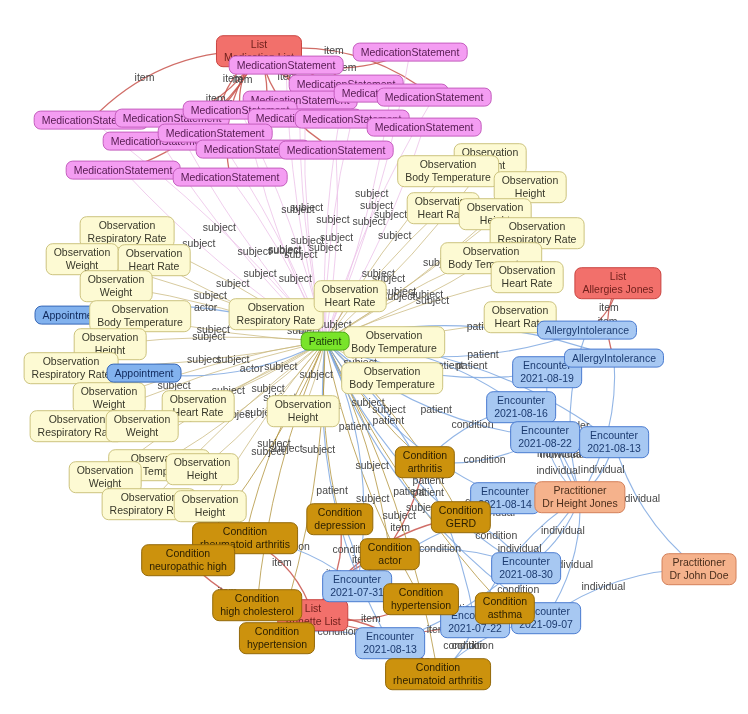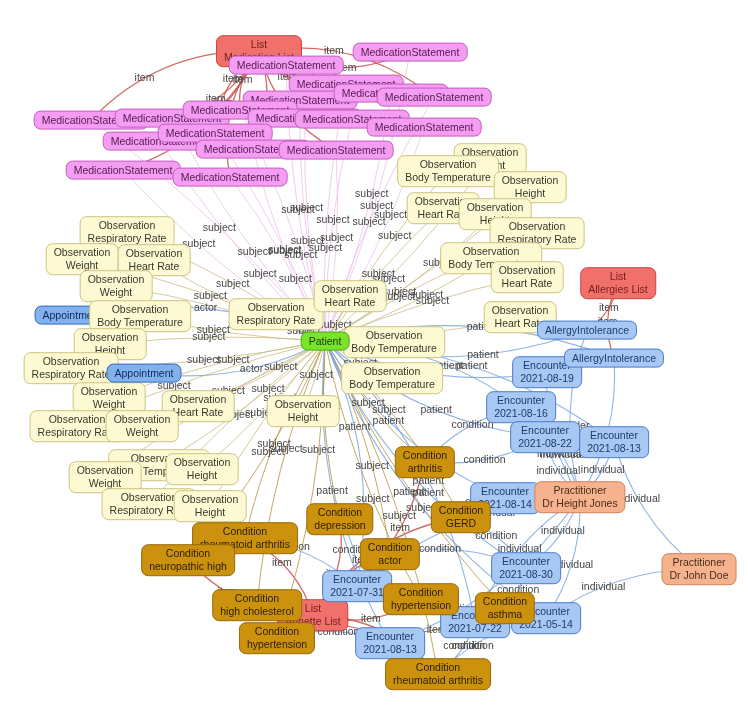--- a/index.html
+++ b/index.html
@@ -304,21 +304,21 @@
         <text x="251.474464" y="371.549312" class="edge-label">actor</text>
       </g>
     </svg>
   <div id="nodes">
       <div class="node" style="left: 259px; top: 51px; background: rgb(242, 112, 107); border-color: rgb(201, 68, 64); color: rgb(110, 31, 27);">
         <div>List</div>
         <div>Medication List</div>
       </div>
       <div class="node" style="left: 618px; top: 283px; background: rgb(242, 112, 107); border-color: rgb(201, 68, 64); color: rgb(110, 31, 27);">
         <div>List</div>
-        <div>Allergies List</div>
+        <div>Allergies Jones</div>
       </div>
       <div class="node" style="left: 313px; top: 615px; background: rgb(242, 112, 107); border-color: rgb(201, 68, 64); color: rgb(110, 31, 27);">
         <div>List</div>
         <div>Annette List</div>
       </div>
       <div class="node" style="left: 286px; top: 65px; background: rgb(244, 157, 242); border-color: rgb(196, 94, 190); color: rgb(85, 26, 80);">
         <div>MedicationStatement</div>
       </div>
       <div class="node" style="left: 410px; top: 52px; background: rgb(244, 157, 242); border-color: rgb(196, 94, 190); color: rgb(85, 26, 80);">
         <div>MedicationStatement</div>
@@ -524,21 +524,21 @@
       <div class="node" style="left: 526px; top: 568px; background: rgb(167, 200, 242); border-color: rgb(74, 123, 208); color: rgb(28, 59, 112);">
         <div>Encounter</div>
         <div>2021-08-30</div>
       </div>
       <div class="node" style="left: 475px; top: 622px; background: rgb(167, 200, 242); border-color: rgb(74, 123, 208); color: rgb(28, 59, 112);">
         <div>Encounter</div>
         <div>2021-07-22</div>
       </div>
       <div class="node" style="left: 546px; top: 618px; background: rgb(167, 200, 242); border-color: rgb(74, 123, 208); color: rgb(28, 59, 112);">
         <div>Encounter</div>
-        <div>2021-05-14</div>
+        <div>2021-09-07</div>
       </div>
       <div class="node" style="left: 390px; top: 643px; background: rgb(167, 200, 242); border-color: rgb(74, 123, 208); color: rgb(28, 59, 112);">
         <div>Encounter</div>
         <div>2021-08-13</div>
       </div>
       <div class="node" style="left: 425px; top: 462px; background: rgb(204, 146, 13); border-color: rgb(147, 105, 10); color: rgb(46, 33, 2);">
         <div>Condition</div>
         <div>arthritis</div>
       </div>
       <div class="node" style="left: 461px; top: 517px; background: rgb(204, 146, 13); border-color: rgb(147, 105, 10); color: rgb(46, 33, 2);">

